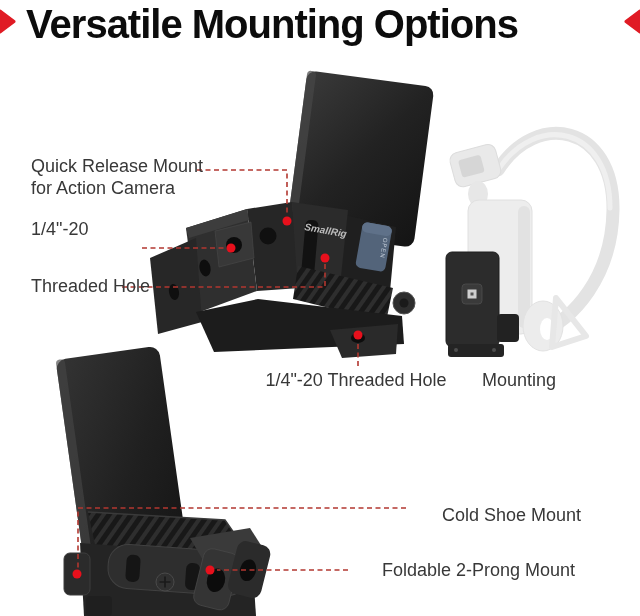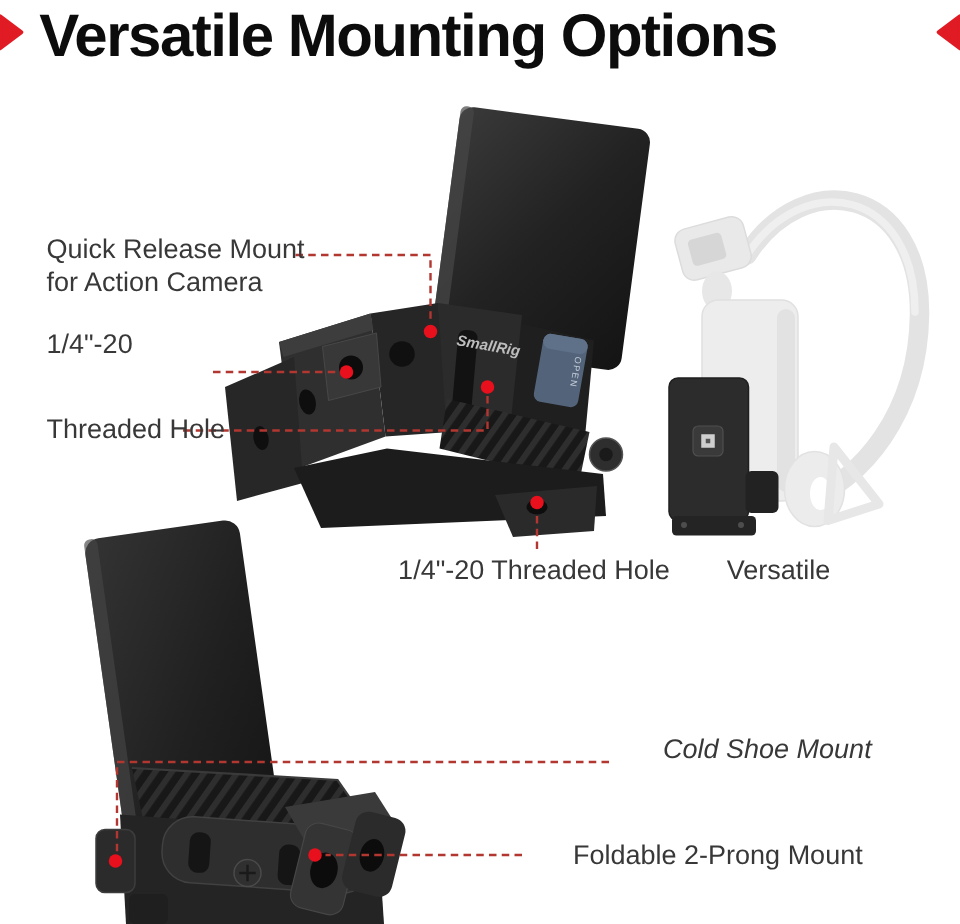--- a/index.html
+++ b/index.html
@@ -200,24 +200,24 @@
 
   <div class="label" style="left:15px;top:275px;">
     <span>Threaded Hole</span>
   </div>
 
   <div class="label center" style="left:245px;top:369px;width:190px;">
     <span>1/4"-20 Threaded Hole</span>
   </div>
 
   <div class="label center" style="left:438px;top:369px;width:130px;">
-    <span>Versatile</span>
-  </div>
-
-  <div class="label" style="left:426px;top:488px;font-style:italic;">
+    <span>Mounting</span>
+  </div>
+
+  <div class="label" style="left:426px;top:504px;">
     <span>Cold Shoe Mount</span>
   </div>
 
   <div class="label" style="left:366px;top:559px;">
     <span>Foldable 2-Prong Mount</span>
   </div>
 
 </div>
 
 </body></html>

